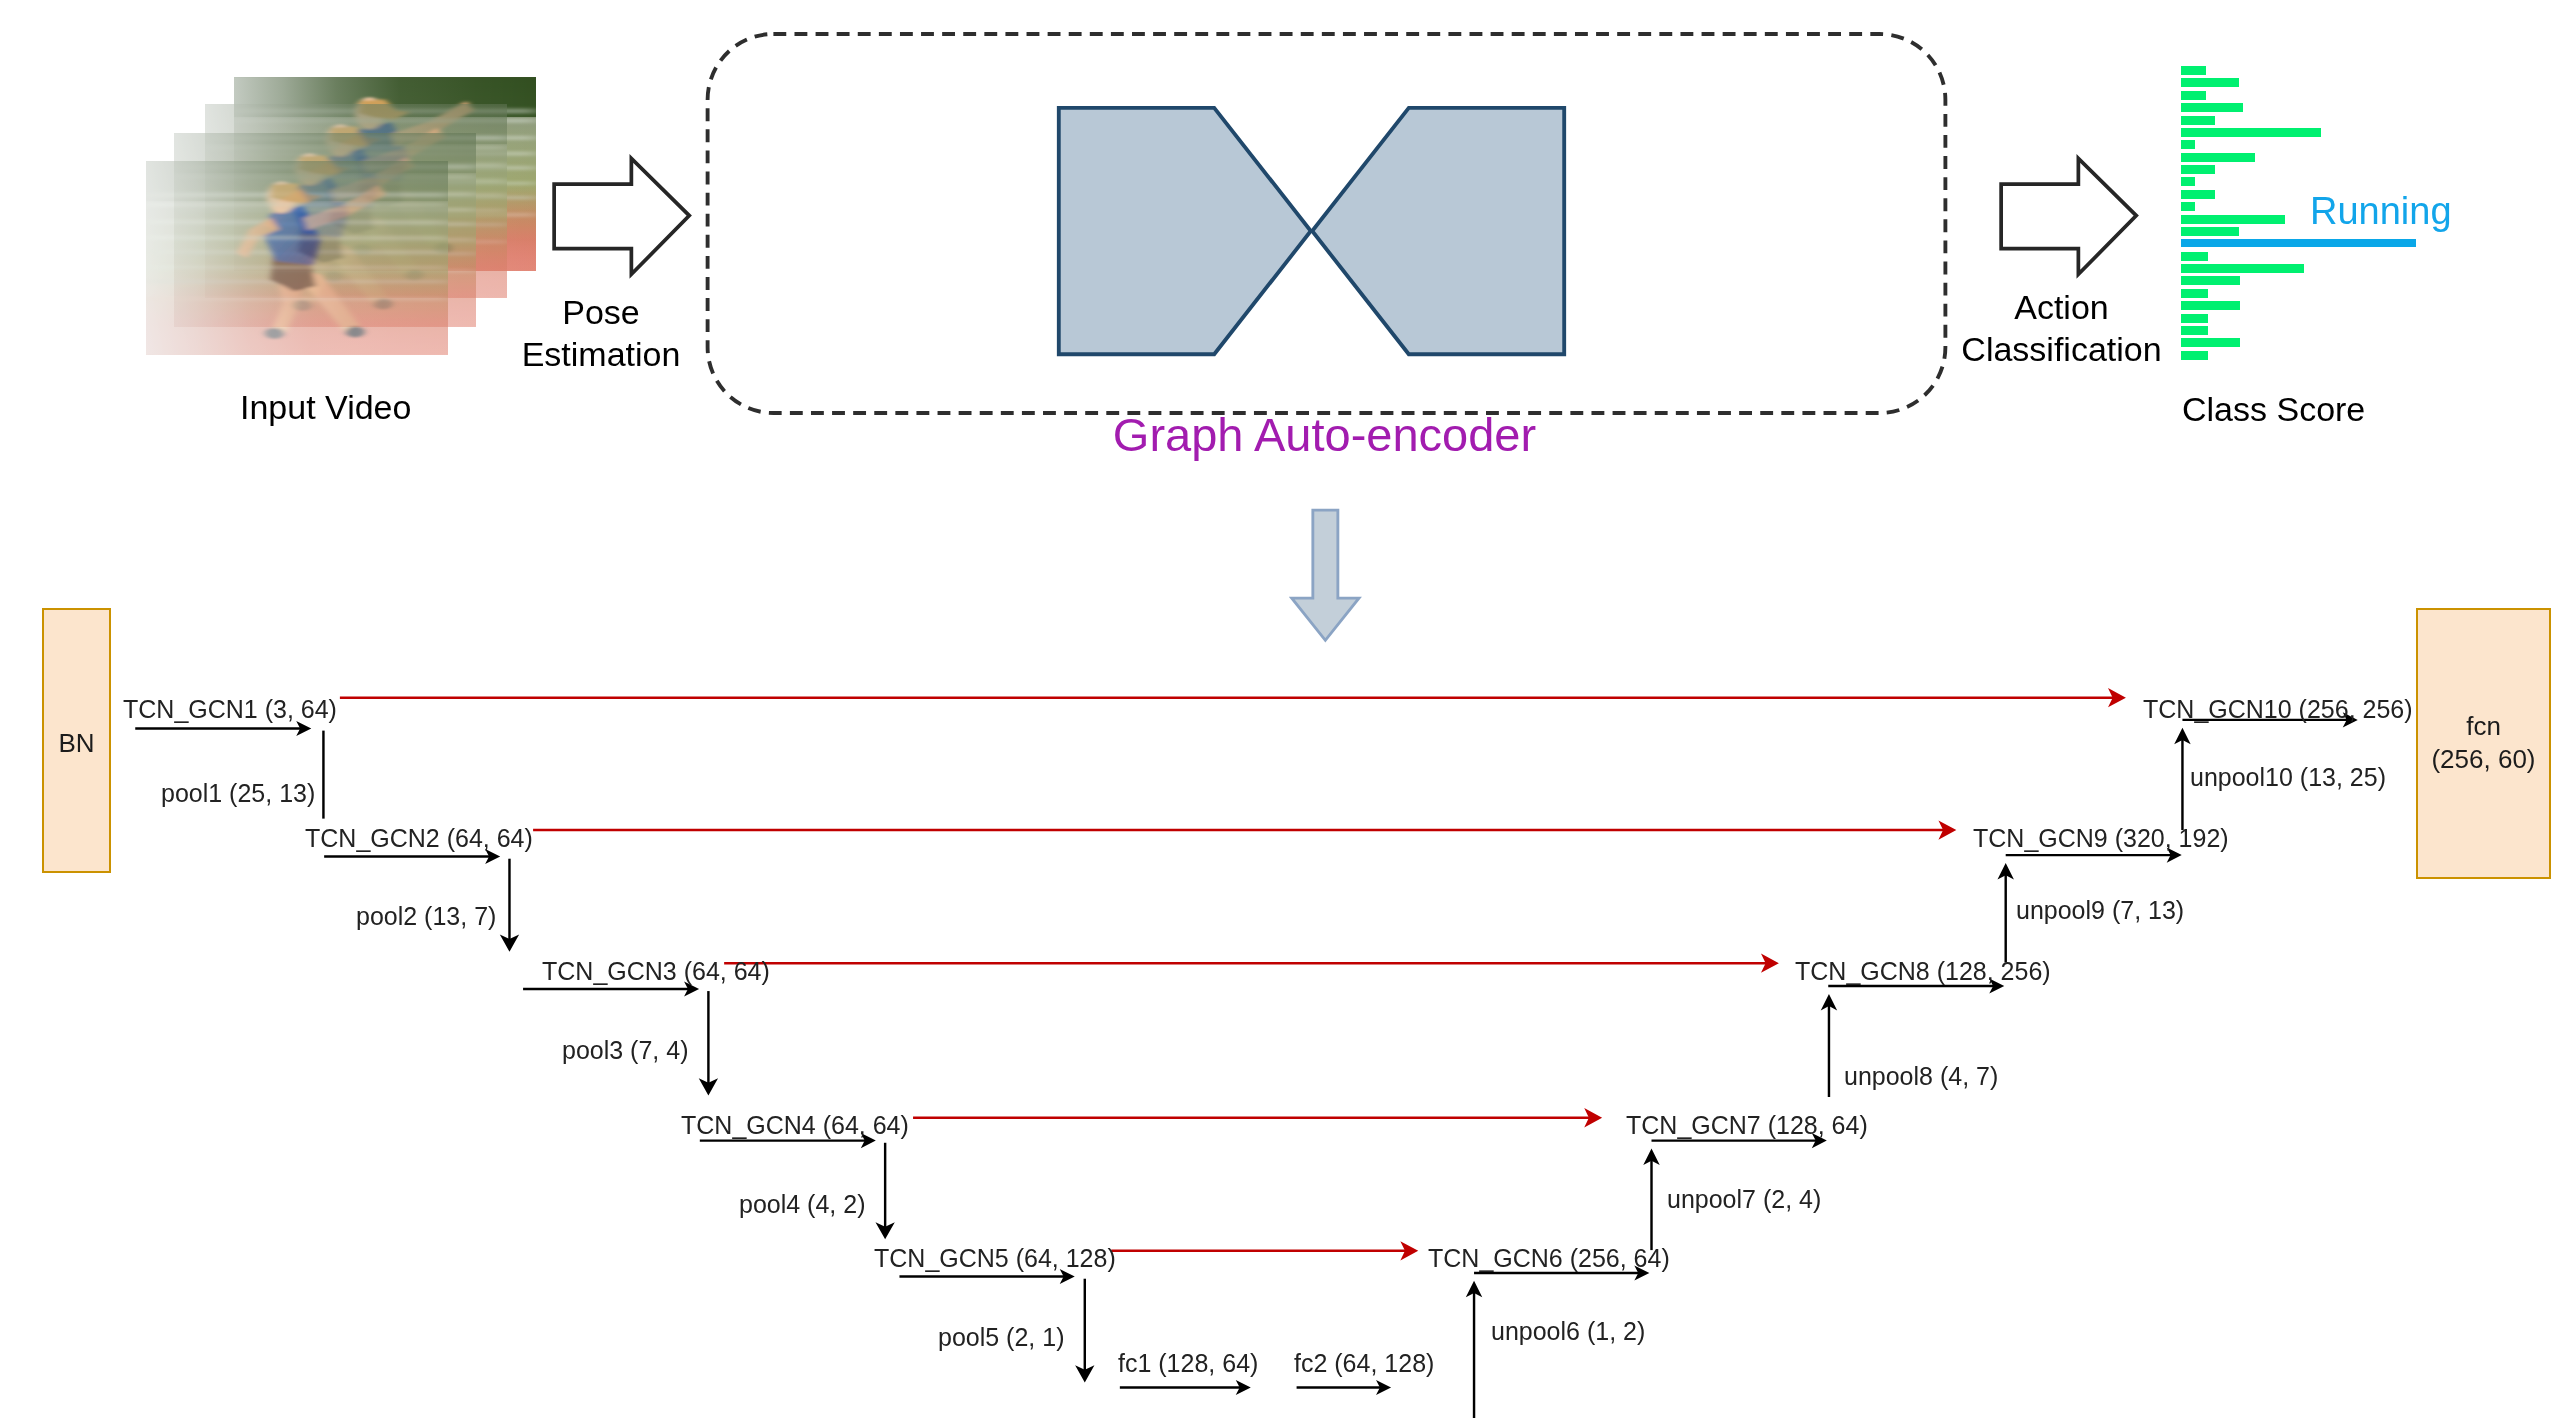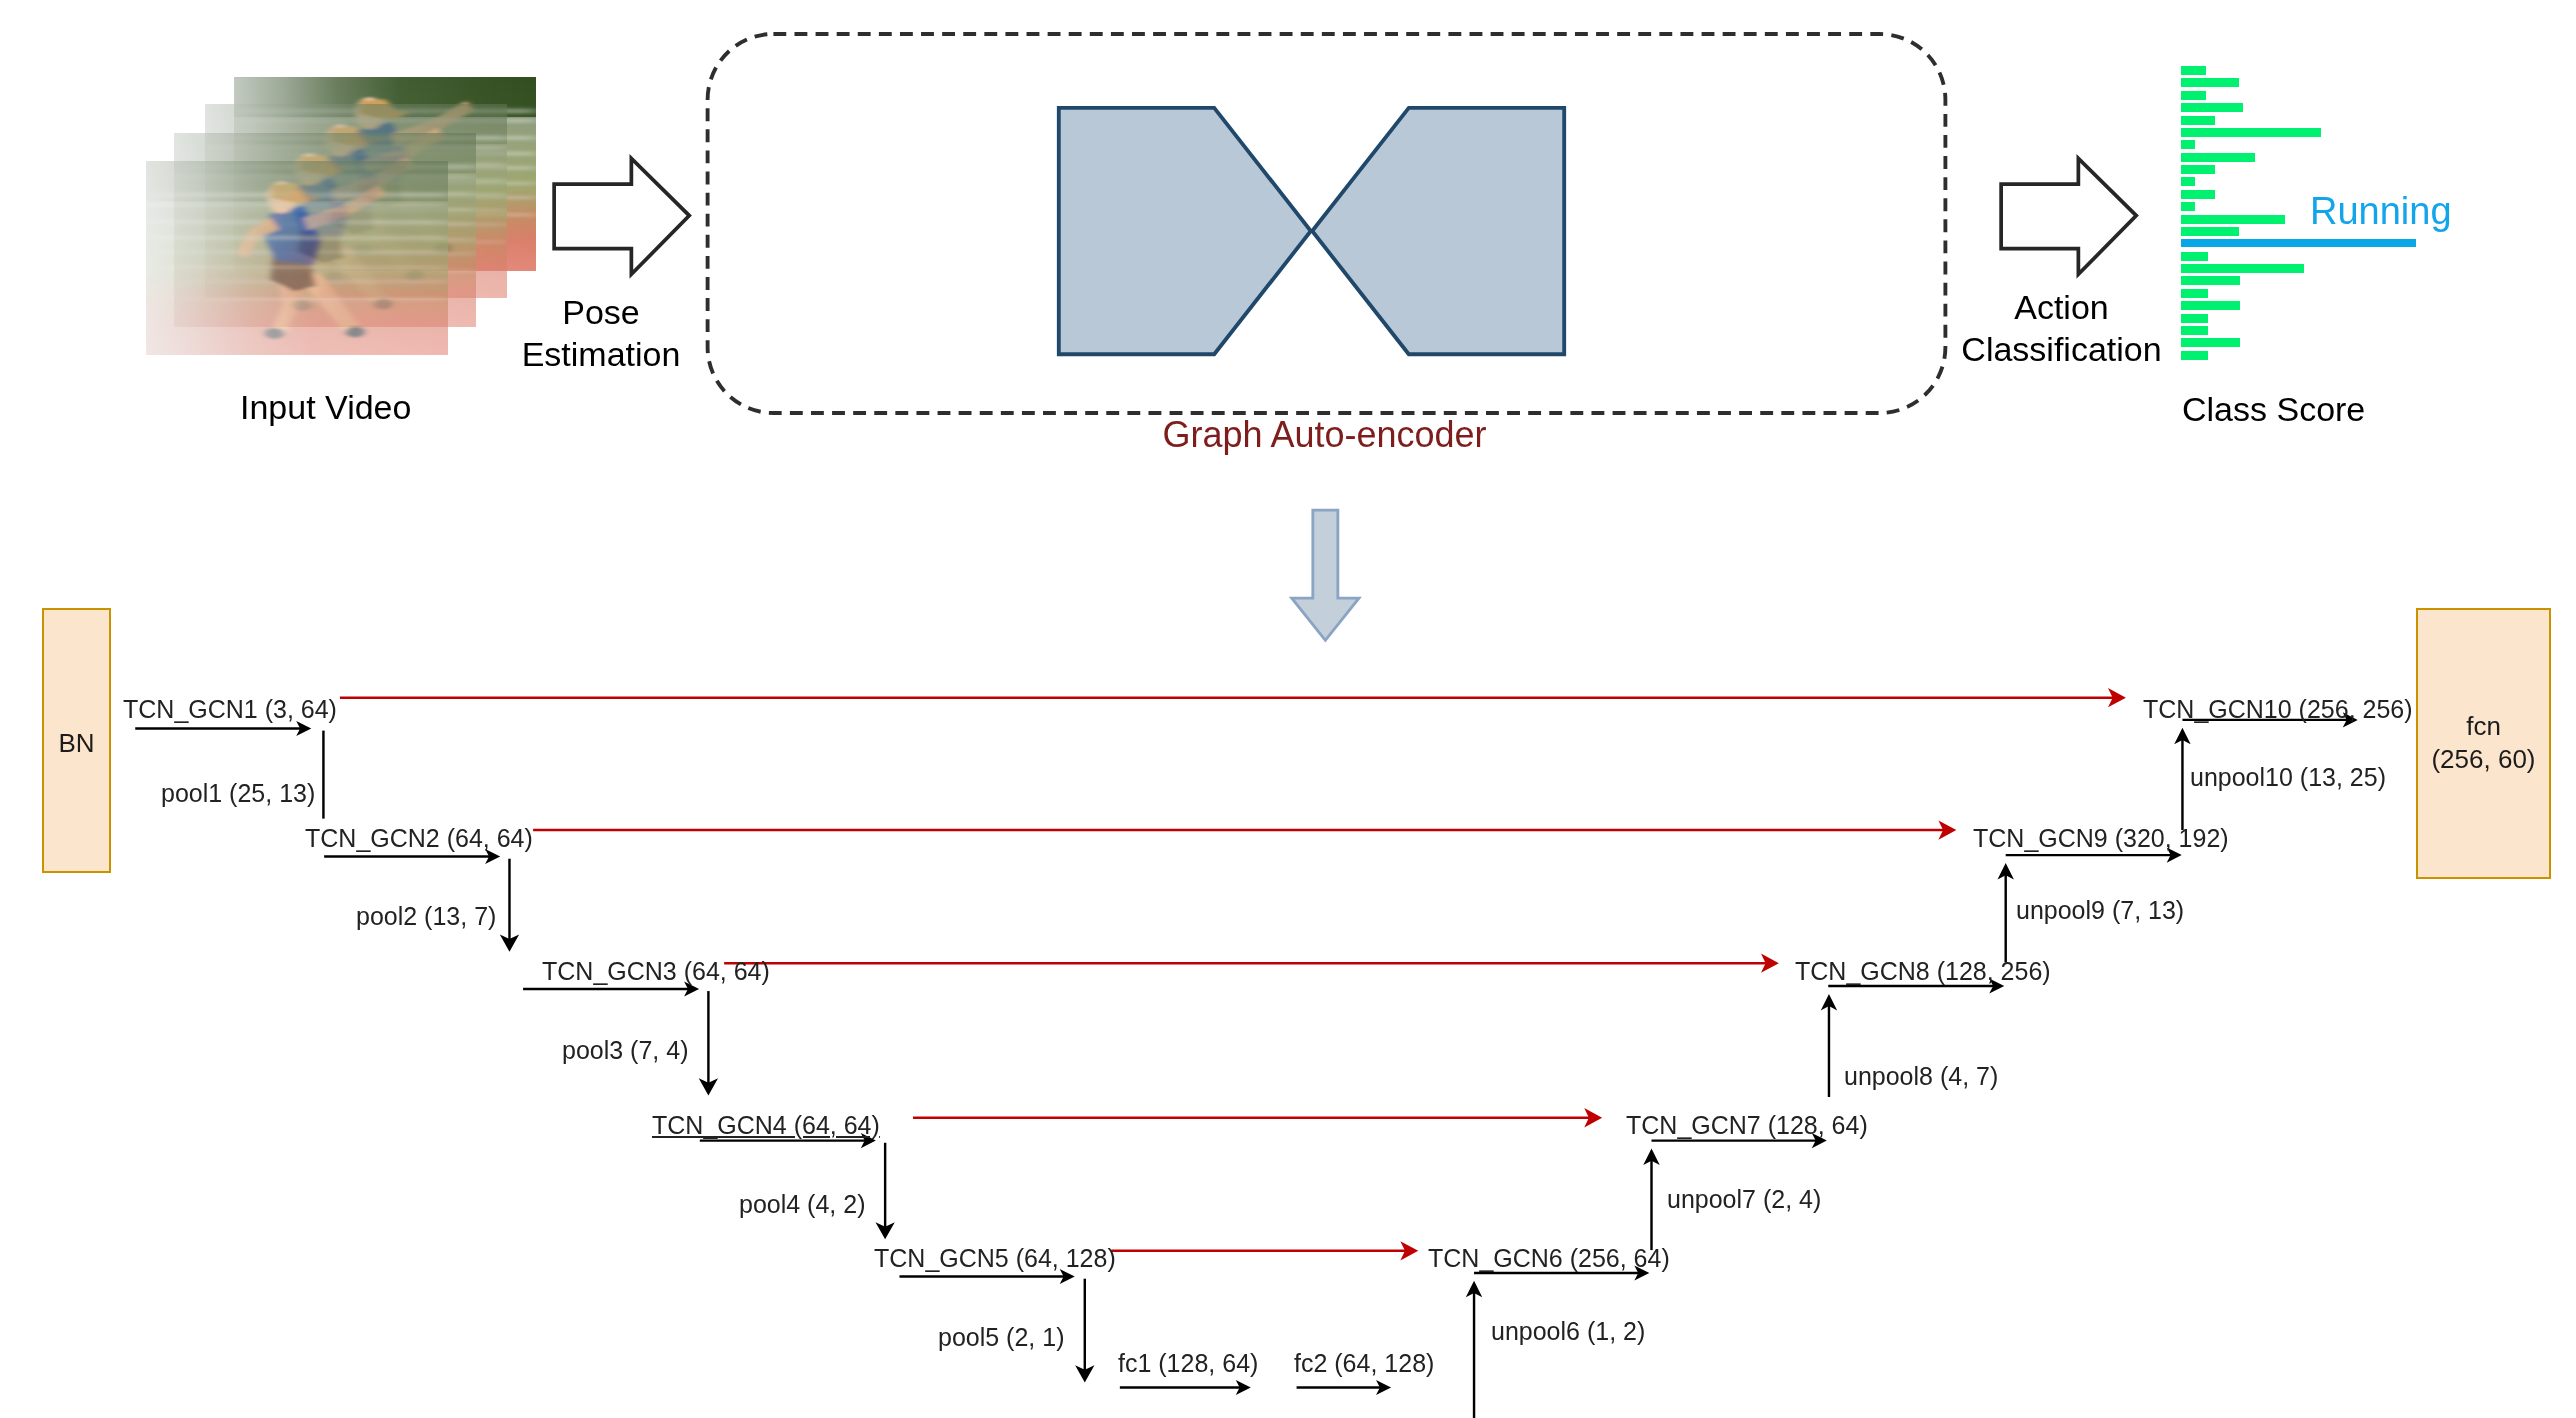--- a/index.html
+++ b/index.html
@@ -23,21 +23,21 @@
   #arrow-pose{left:552px;top:154px;}
   #arrow-action{left:1999px;top:154px;}
   #down-arrow{left:1288px;top:508px;}
 
   
   #dashed-box{left:702px;top:29px;}
 
   #bowtie{left:1052px;top:105px;}
 
   #lbl-network{left:1065px;top:412px;width:519px;text-align:center;}
-  .nlbl1{font-size:36px;color:#7f1d1d;line-height:45px;}
+  .nlbl1{font-size:47px;color:#a21caf;line-height:45px;}
   .nlbl2{font-size:35px;color:#000;font-weight:bold;line-height:45px;}
 
   
   #score-chart{left:2181px;top:66px;width:258px;height:329px;}
   .sbar{position:absolute;height:8.6px;background:#00f070;}
   .sbar.hi{background:#0aa7e8;height:7.9px;}
 
   
   .blk{background:#fce5cd;border:2.5px solid #cb9200;box-sizing:border-box;
        text-align:center;font-size:26px;color:#1c1c1c;line-height:33px;}
@@ -512,21 +512,21 @@
       <polygon points="1944,1939 1923,1928.5 1928.46,1939 1923,1949.5" fill="#000"></polygon>
     </svg>
 
   <div id="net-labels">
       <div class="nl" style="left: 123px; top: 697px;">TCN_GCN1 (3, 64)</div>
       <div class="nl" style="left: 161px; top: 781px;">pool1 (25, 13)</div>
       <div class="nl" style="left: 305px; top: 826px;">TCN_GCN2 (64, 64)</div>
       <div class="nl" style="left: 356px; top: 904px;">pool2 (13, 7)</div>
       <div class="nl" style="left: 526px; top: 959px; margin-left: 16px;">TCN_GCN3 (64, 64)</div>
       <div class="nl" style="left: 562px; top: 1038px;">pool3 (7, 4)</div>
-      <div class="nl" style="left: 652px; top: 1113px; text-decoration: underline;">TCN_GCN4 (64, 64)</div>
+      <div class="nl" style="left: 681px; top: 1113px;">TCN_GCN4 (64, 64)</div>
       <div class="nl" style="left: 739px; top: 1192px;">pool4 (4, 2)</div>
       <div class="nl" style="left: 874px; top: 1246px;">TCN_GCN5 (64, 128)</div>
       <div class="nl" style="left: 938px; top: 1325px;">pool5 (2, 1)</div>
       <div class="nl" style="left: 2143px; top: 697px;">TCN_GCN10 (256, 256)</div>
       <div class="nl" style="left: 2190px; top: 765px;">unpool10 (13, 25)</div>
       <div class="nl" style="left: 1973px; top: 826px;">TCN_GCN9 (320, 192)</div>
       <div class="nl" style="left: 2016px; top: 898px;">unpool9 (7, 13)</div>
       <div class="nl" style="left: 1795px; top: 959px;">TCN_GCN8 (128, 256)</div>
       <div class="nl" style="left: 1844px; top: 1031px; margin-top: 33px;">unpool8 (4, 7)</div>
       <div class="nl" style="left: 1626px; top: 1113px;">TCN_GCN7 (128, 64)</div>

